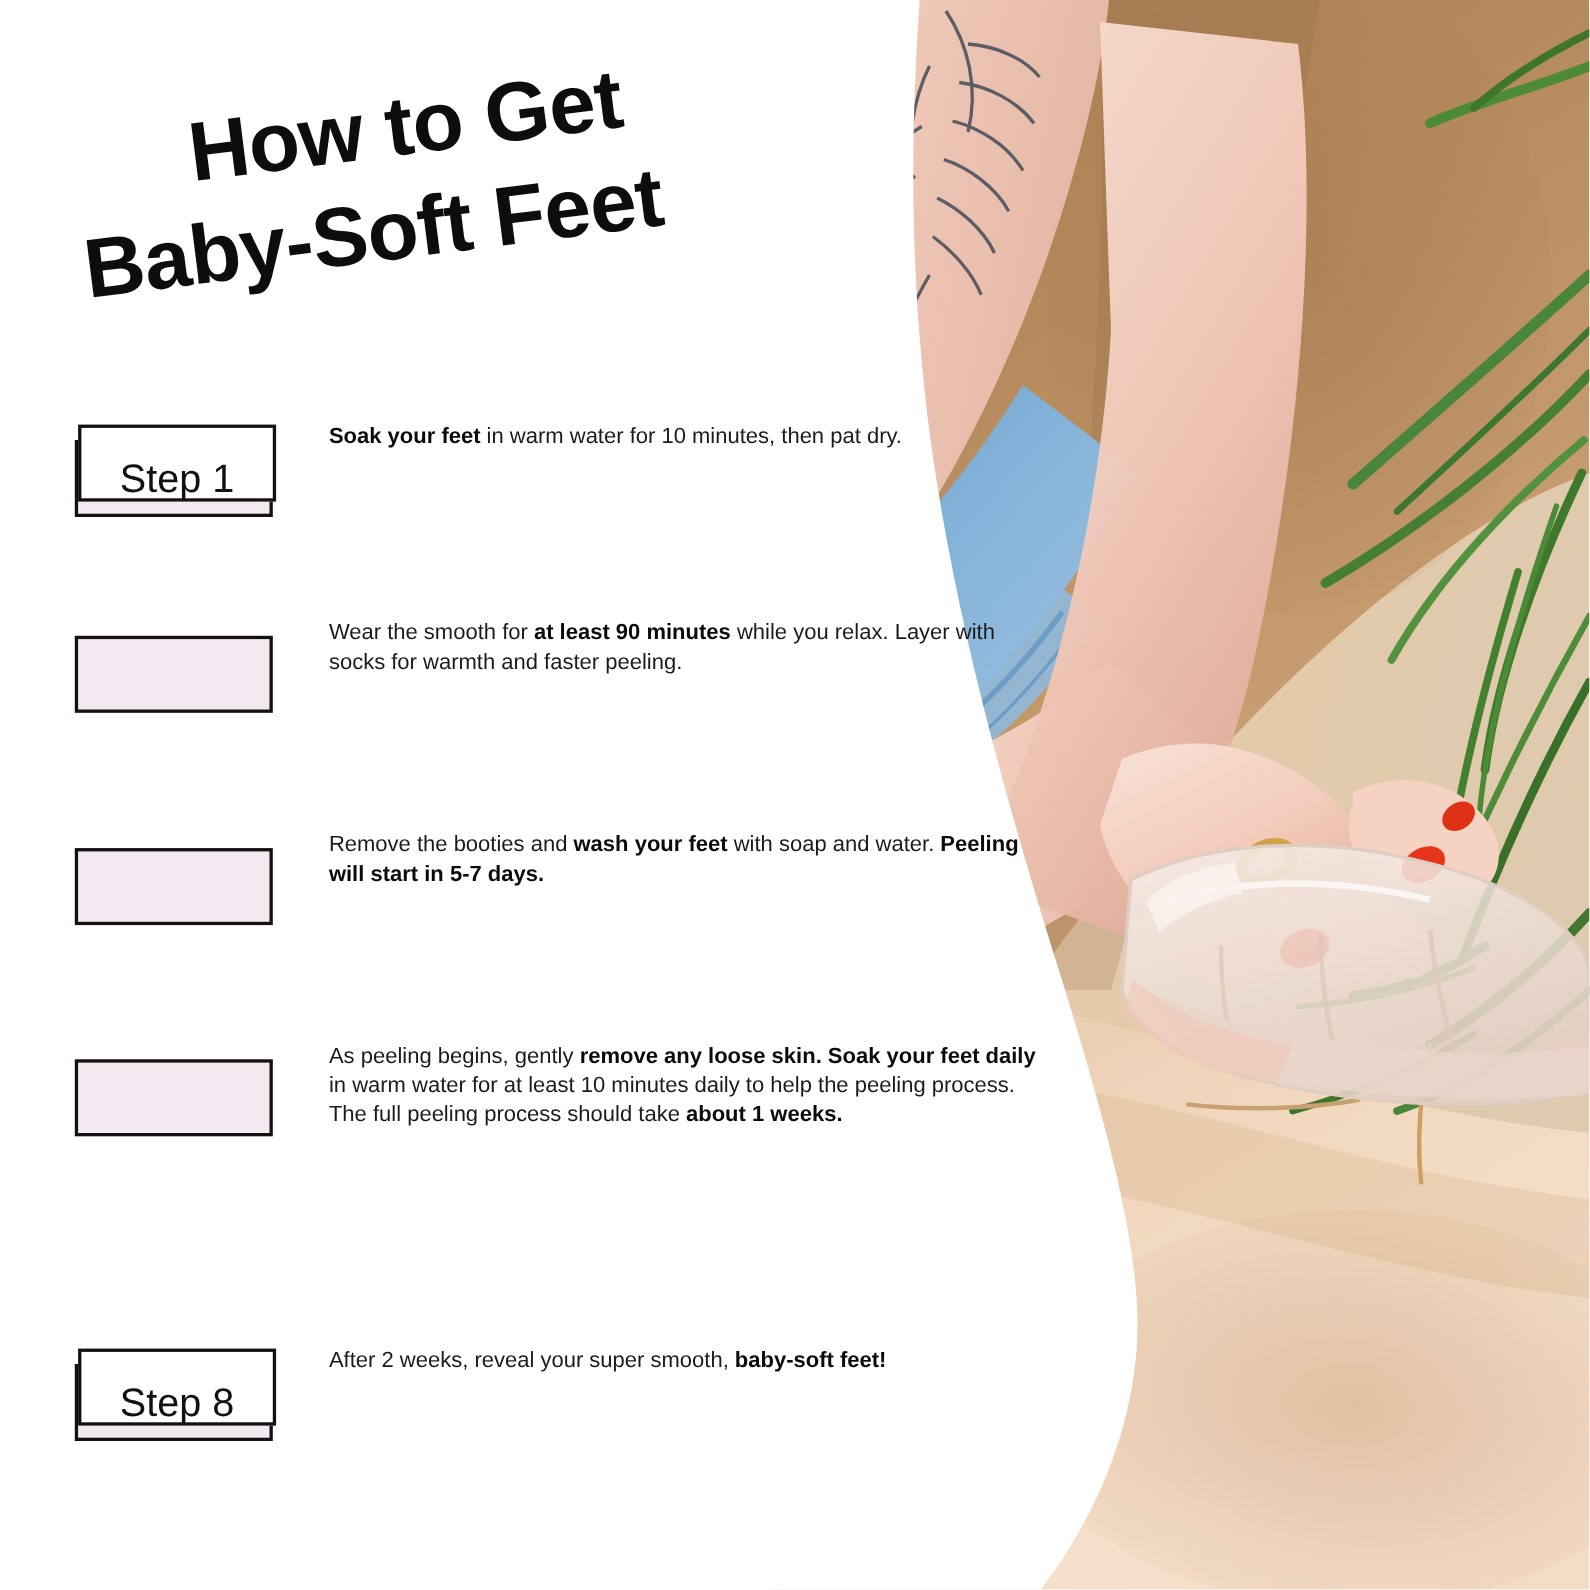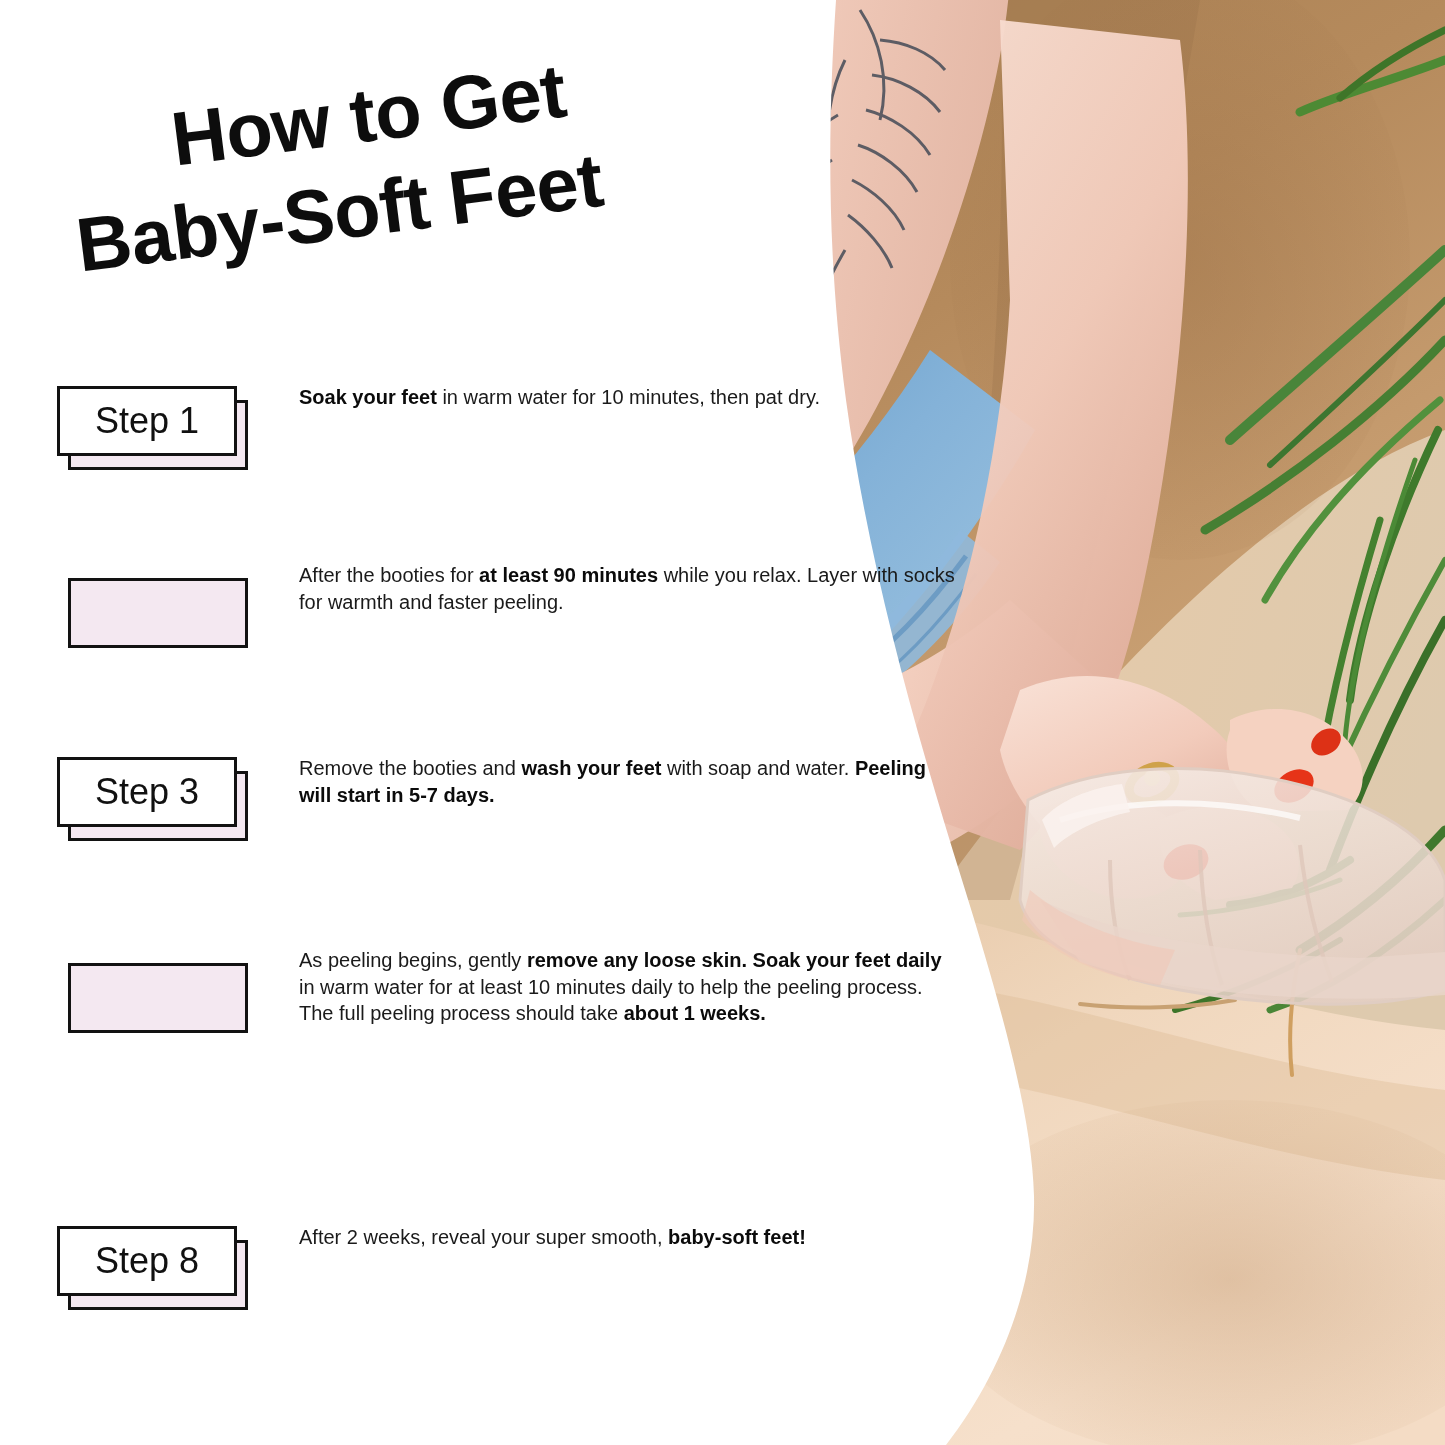--- a/index.html
+++ b/index.html
@@ -86,26 +86,26 @@
   }
   .badge-shadow {
     position:absolute;
     left:13px; top:14px;
     width:180px; height:70px;
     background:#f4e8f1;
     border:3px solid #121212;
   }
   .badge-front {
     position:absolute;
-    left:2px; top:0;
+    left:16px; top:0;
     width:180px; height:70px;
     background:#ffffff;
     border:3px solid #121212;
     display:flex;
-    align-items:center;
+    align-items:flex-end;
     justify-content:center;
   }
   .badge-label {
     font-size:36px;
     font-weight:400;
     color:#111111;
     letter-spacing:0px;
     line-height:1;
   }
   .step-text {
@@ -288,29 +288,26 @@
             <span class="badge-label">Step 1</span>
           </div>
         </div>
         <div class="step-text"><b>Soak your feet</b><span> in warm water for 10 minutes, then pat dry.</span></div>
       </div>
 
       <div class="step-row" style="top:184px;">
         <div class="badge-wrap">
           <div class="badge-shadow"></div>
         </div>
-        <div class="step-text"><span>After the booties for </span><b>at least 90 minutes</b><span> while you relax. Layer with socks for warmth and faster peeling.</span></div>
+        <div class="step-text"><span>Wear the smooth for </span><b>at least 90 minutes</b><span> while you relax. Layer with socks for warmth and faster peeling.</span></div>
       </div>
 
       <div class="step-row" style="top:377px;">
         <div class="badge-wrap">
           <div class="badge-shadow"></div>
-          <div class="badge-front">
-            <span class="badge-label">Step 3</span>
-          </div>
         </div>
         <div class="step-text"><span>Remove the booties and </span><b>wash your feet</b><span> with soap and water. </span><b>Peeling will start in 5-7 days.</b></div>
       </div>
 
       <div class="step-row" style="top:569px;">
         <div class="badge-wrap">
           <div class="badge-shadow"></div>
         </div>
         <div class="step-text"><span>As peeling begins, gently </span><b>remove any loose skin. Soak your feet daily</b><span> in warm water for at least 10 minutes daily to help the peeling process. The full peeling process should take </span><b>about 1 weeks.</b></div>
       </div>

